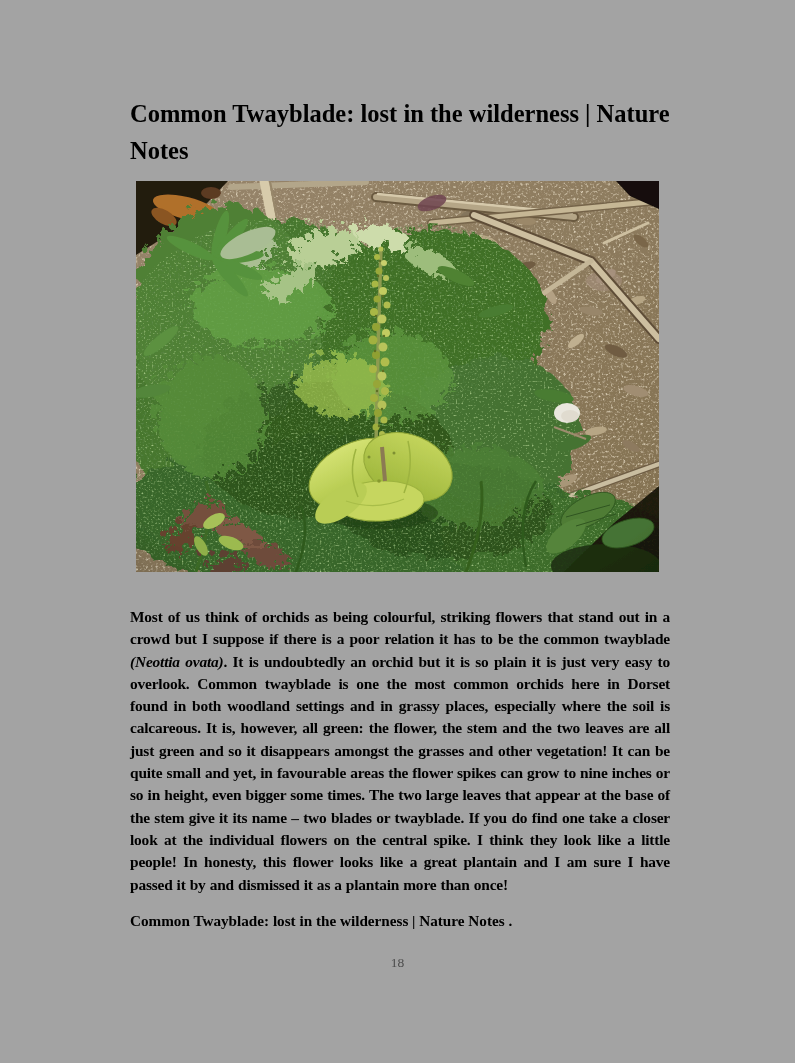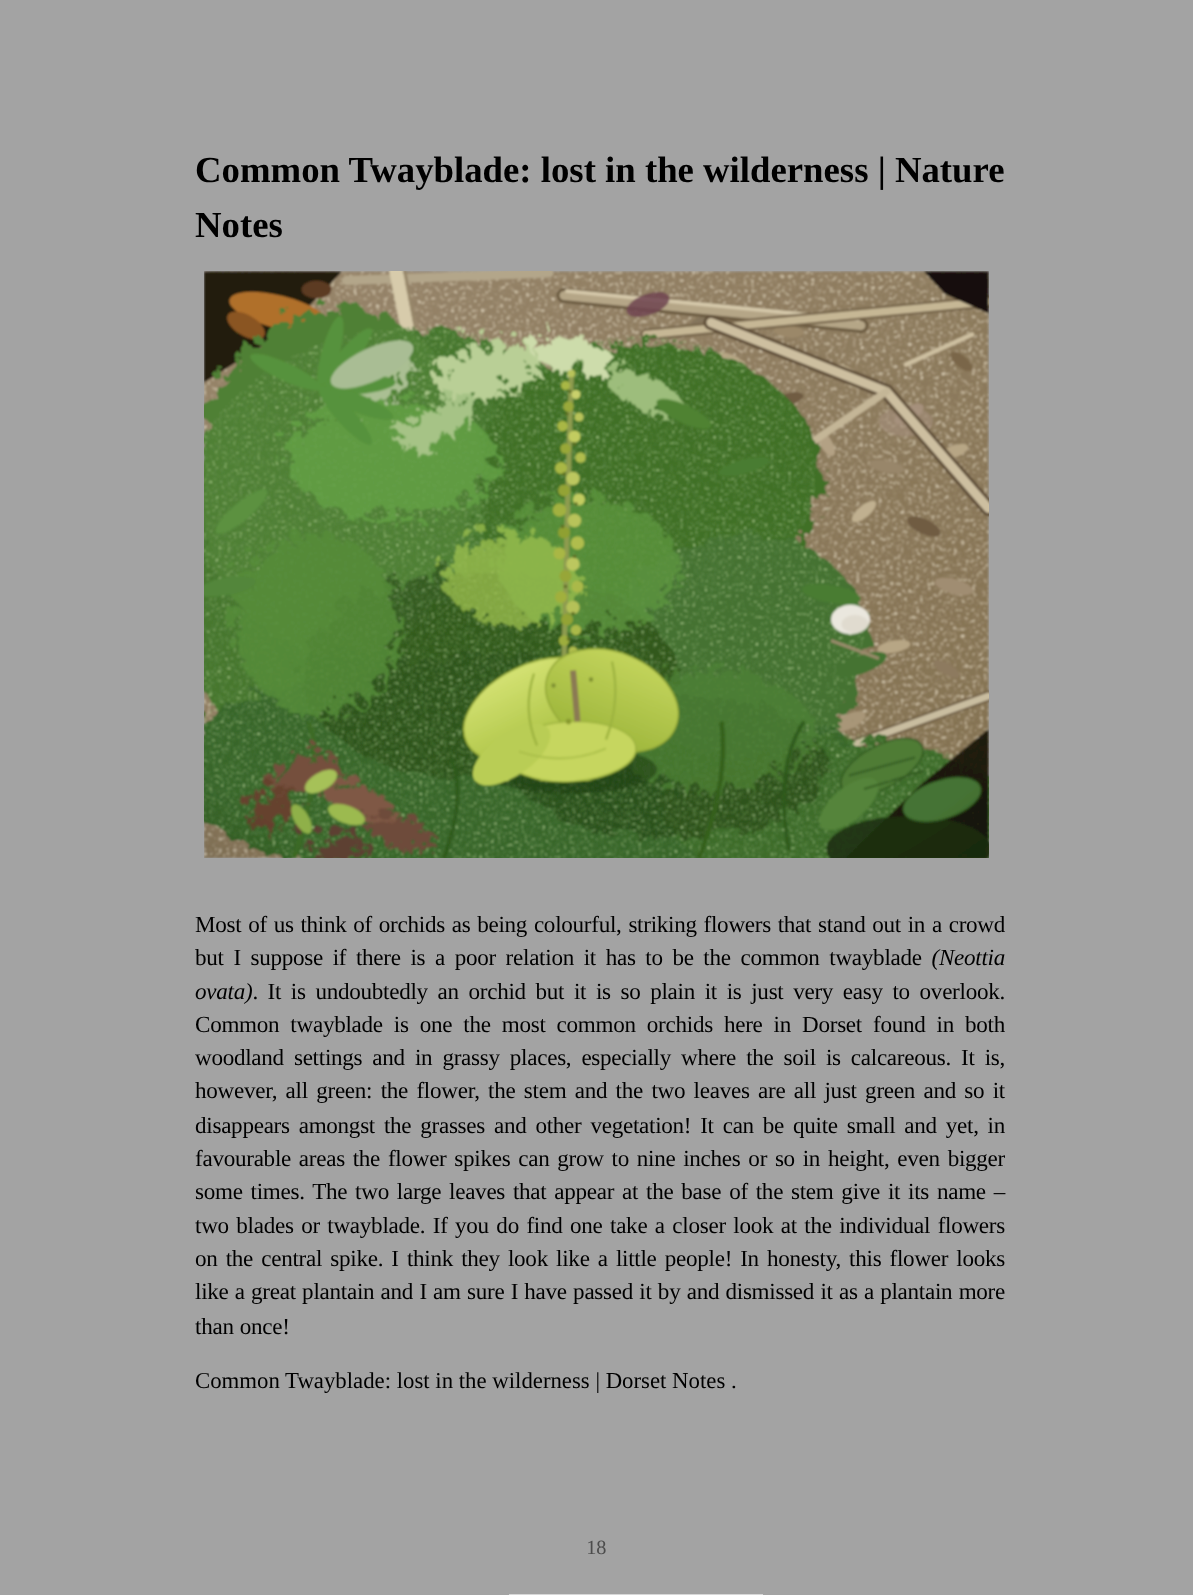--- a/index.html
+++ b/index.html
@@ -10,29 +10,29 @@
     font-family:"Liberation Serif",serif;
     overflow:hidden;
   }
   .title{
     position:absolute;left:130px;top:95px;width:552px;margin:0;
     font-size:24.5px;font-weight:bold;line-height:37px;color:#000;
   }
   .photo{
     position:absolute;left:136px;top:181px;width:523px;height:391px;display:block;
   }
-  .textcol{position:absolute;left:130px;top:606px;width:540px;}
+  .textcol{position:absolute;left:130px;top:606px;width:540px;font-weight:bold;}
   .body-para{
     margin:0;font-size:15.4px;line-height:22.3px;color:#000;
     text-align:justify;letter-spacing:-0.18px;word-spacing:0.4px;
   }
   .body-para .it{font-style:italic;}
   .caption{margin:15px 0 0 0;font-size:15.2px;line-height:20px;color:#000;}
   .pagenum{
-    position:absolute;left:0;right:0;top:1024px;
+    position:absolute;left:0;right:0;top:955px;
     text-align:center;font-size:13.5px;color:#4c4c4c;
   }
 </style>
 </head>
 <body>
 
 <div class="page">
 
   <h1 class="title">Common Twayblade: lost in the wilderness | Nature Notes</h1>
 
@@ -288,18 +288,18 @@
         <ellipse cx="430" cy="355" rx="24" ry="11" fill="#55843a" transform="rotate(-40 430 355)"></ellipse>
         <path d="M430,336 L474,324 M440,345 L480,333" stroke="#2f5520" stroke-width="1" fill="none"></path>
       </g>
 
       <rect x="0" y="0" width="523" height="391" fill="url(#vig)"></rect>
     </g>
   </svg>
 
   <div class="textcol">
     <p class="body-para"><span>Most of us think of orchids as being colourful, striking flowers that stand out in a crowd but I suppose if there is a poor relation it has to be the common twayblade </span><span class="it">(Neottia ovata)</span><span>. It is undoubtedly an orchid but it is so plain it is just very easy to overlook. Common twayblade is one the most common orchids here in Dorset found in both woodland settings and in grassy places, especially where the soil is calcareous. It is, however, all green: the flower, the stem and the two leaves are all just green and so it disappears amongst the grasses and other vegetation! It can be quite small and yet, in favourable areas the flower spikes can grow to nine inches or so in height, even bigger some times. The two large leaves that appear at the base of the stem give it its name – two blades or twayblade. If you do find one take a closer look at the individual flowers on the central spike. I think they look like a little people! In honesty, this flower looks like a great plantain and I am sure I have passed it by and dismissed it as a plantain more than once!</span></p>
-    <p class="caption">Common Twayblade: lost in the wilderness | Dorset Notes .</p>
+    <p class="caption">Common Twayblade: lost in the wilderness | Nature Notes .</p>
   </div>
 
   <div class="pagenum">18</div>
 
 </div>
 
 </body></html>

